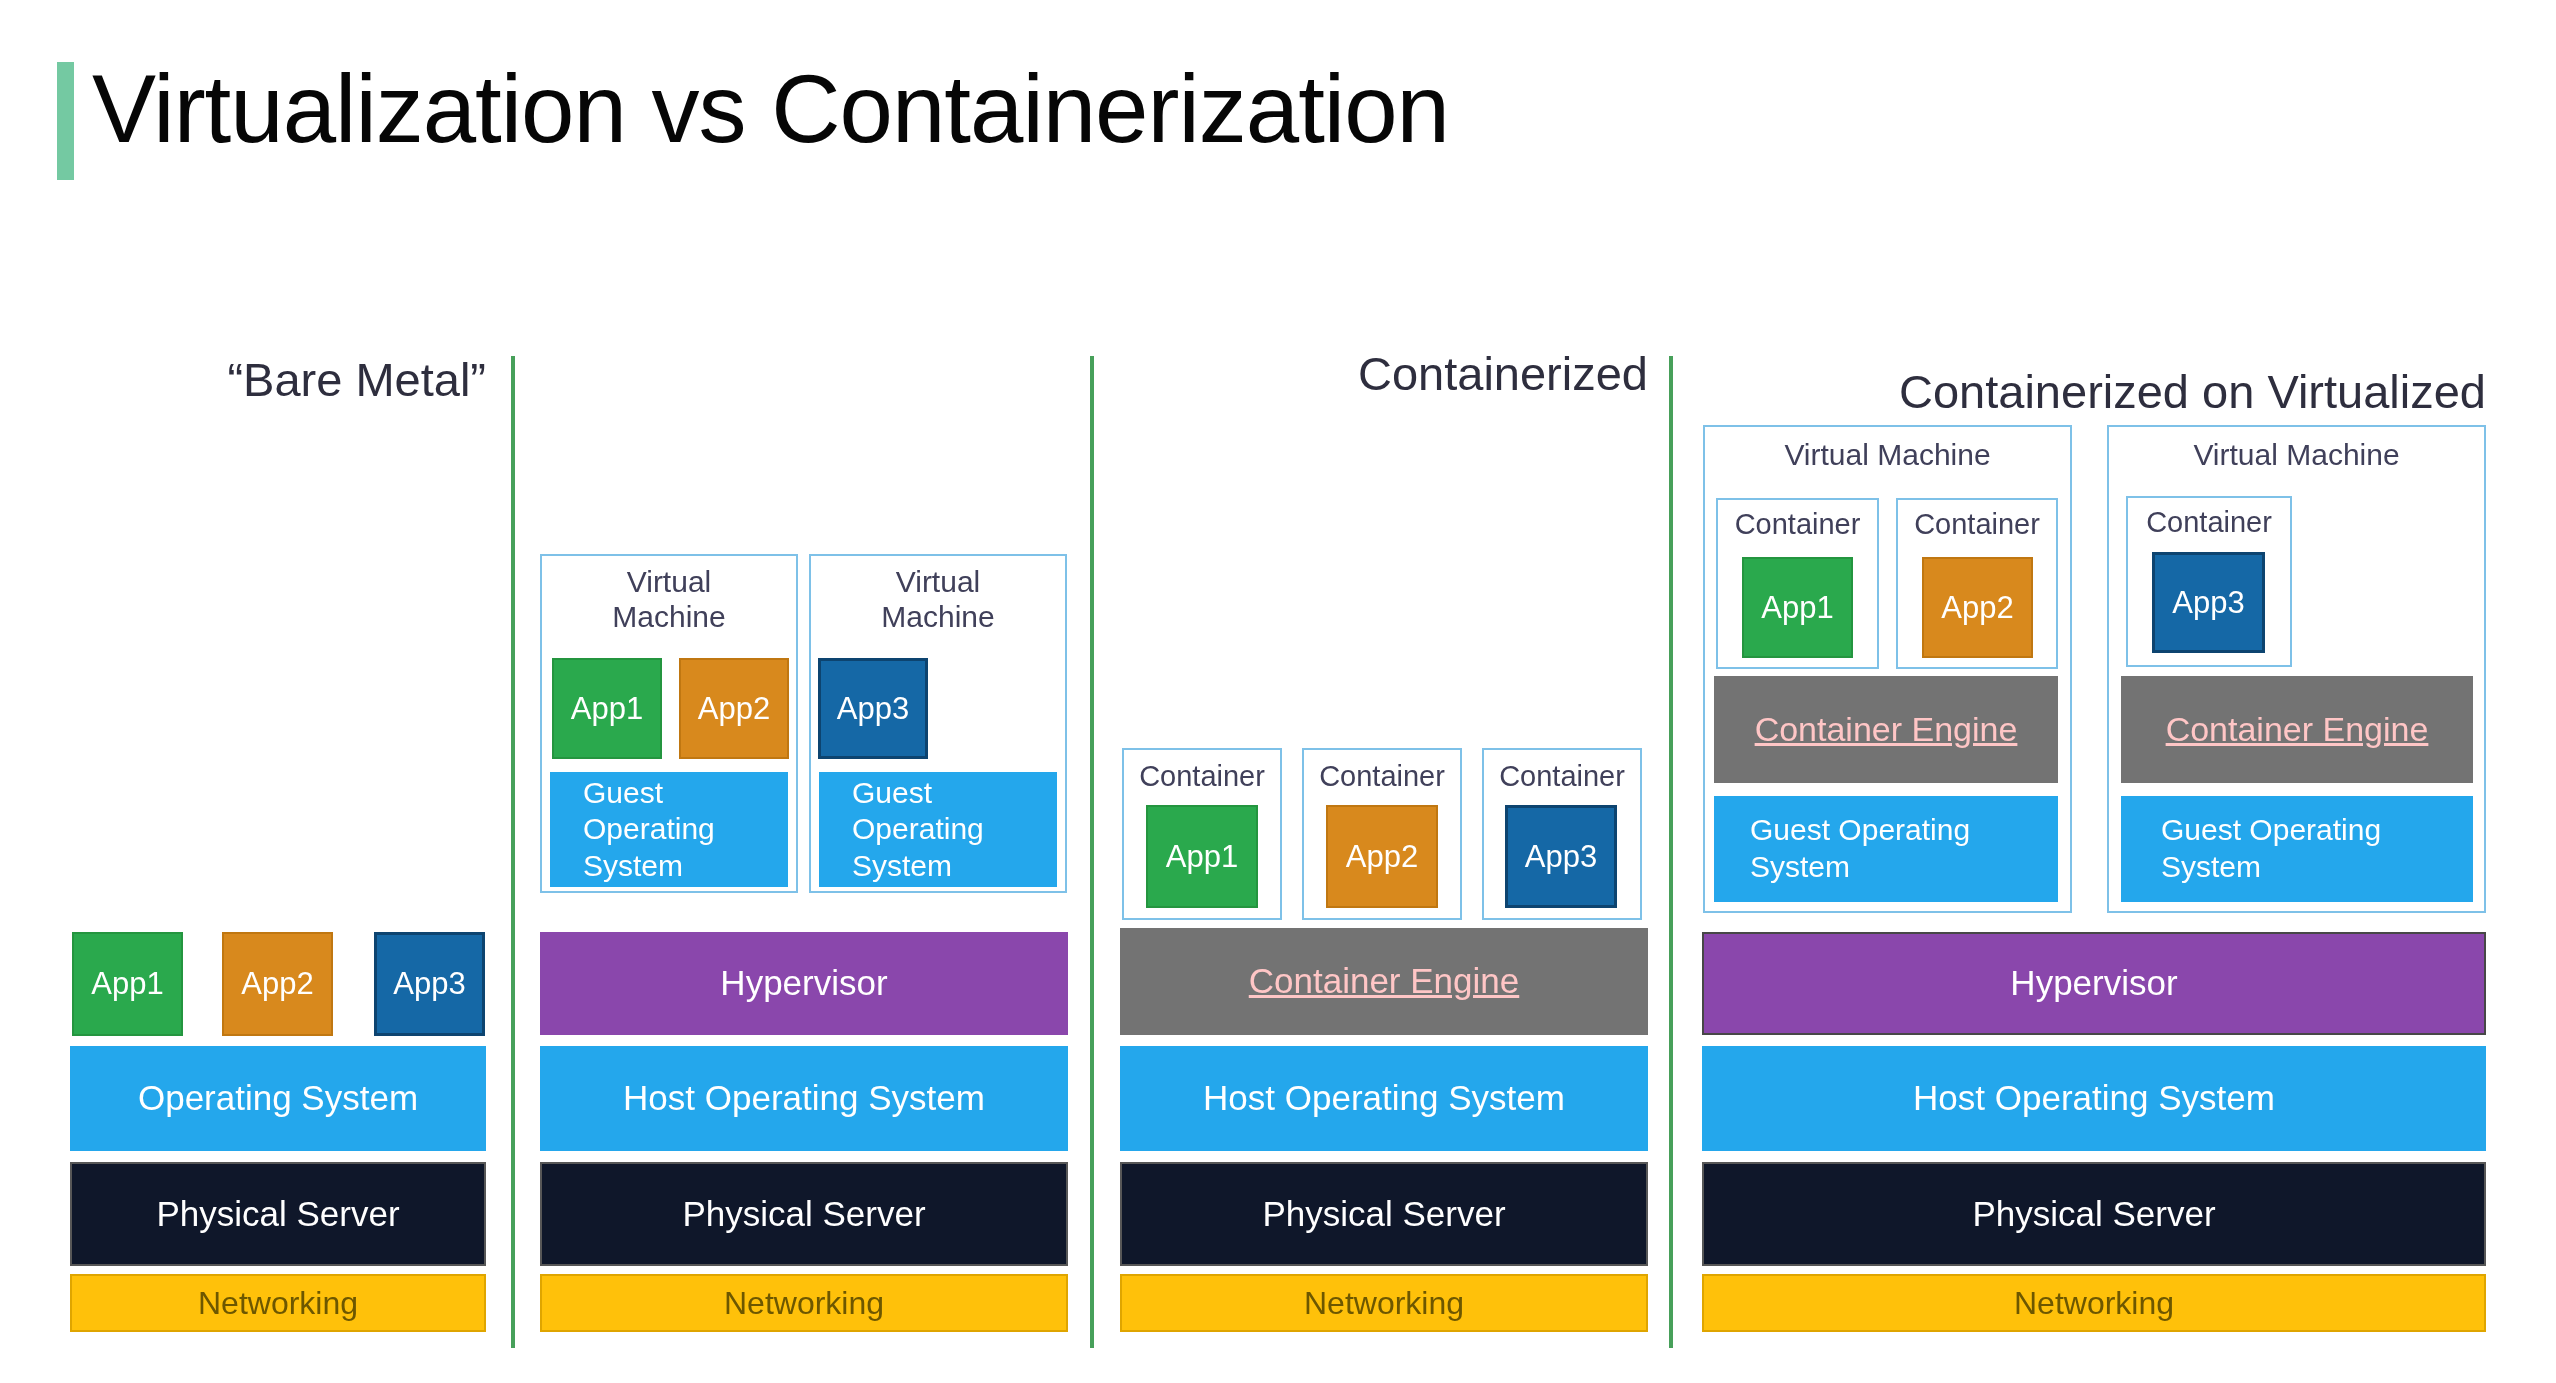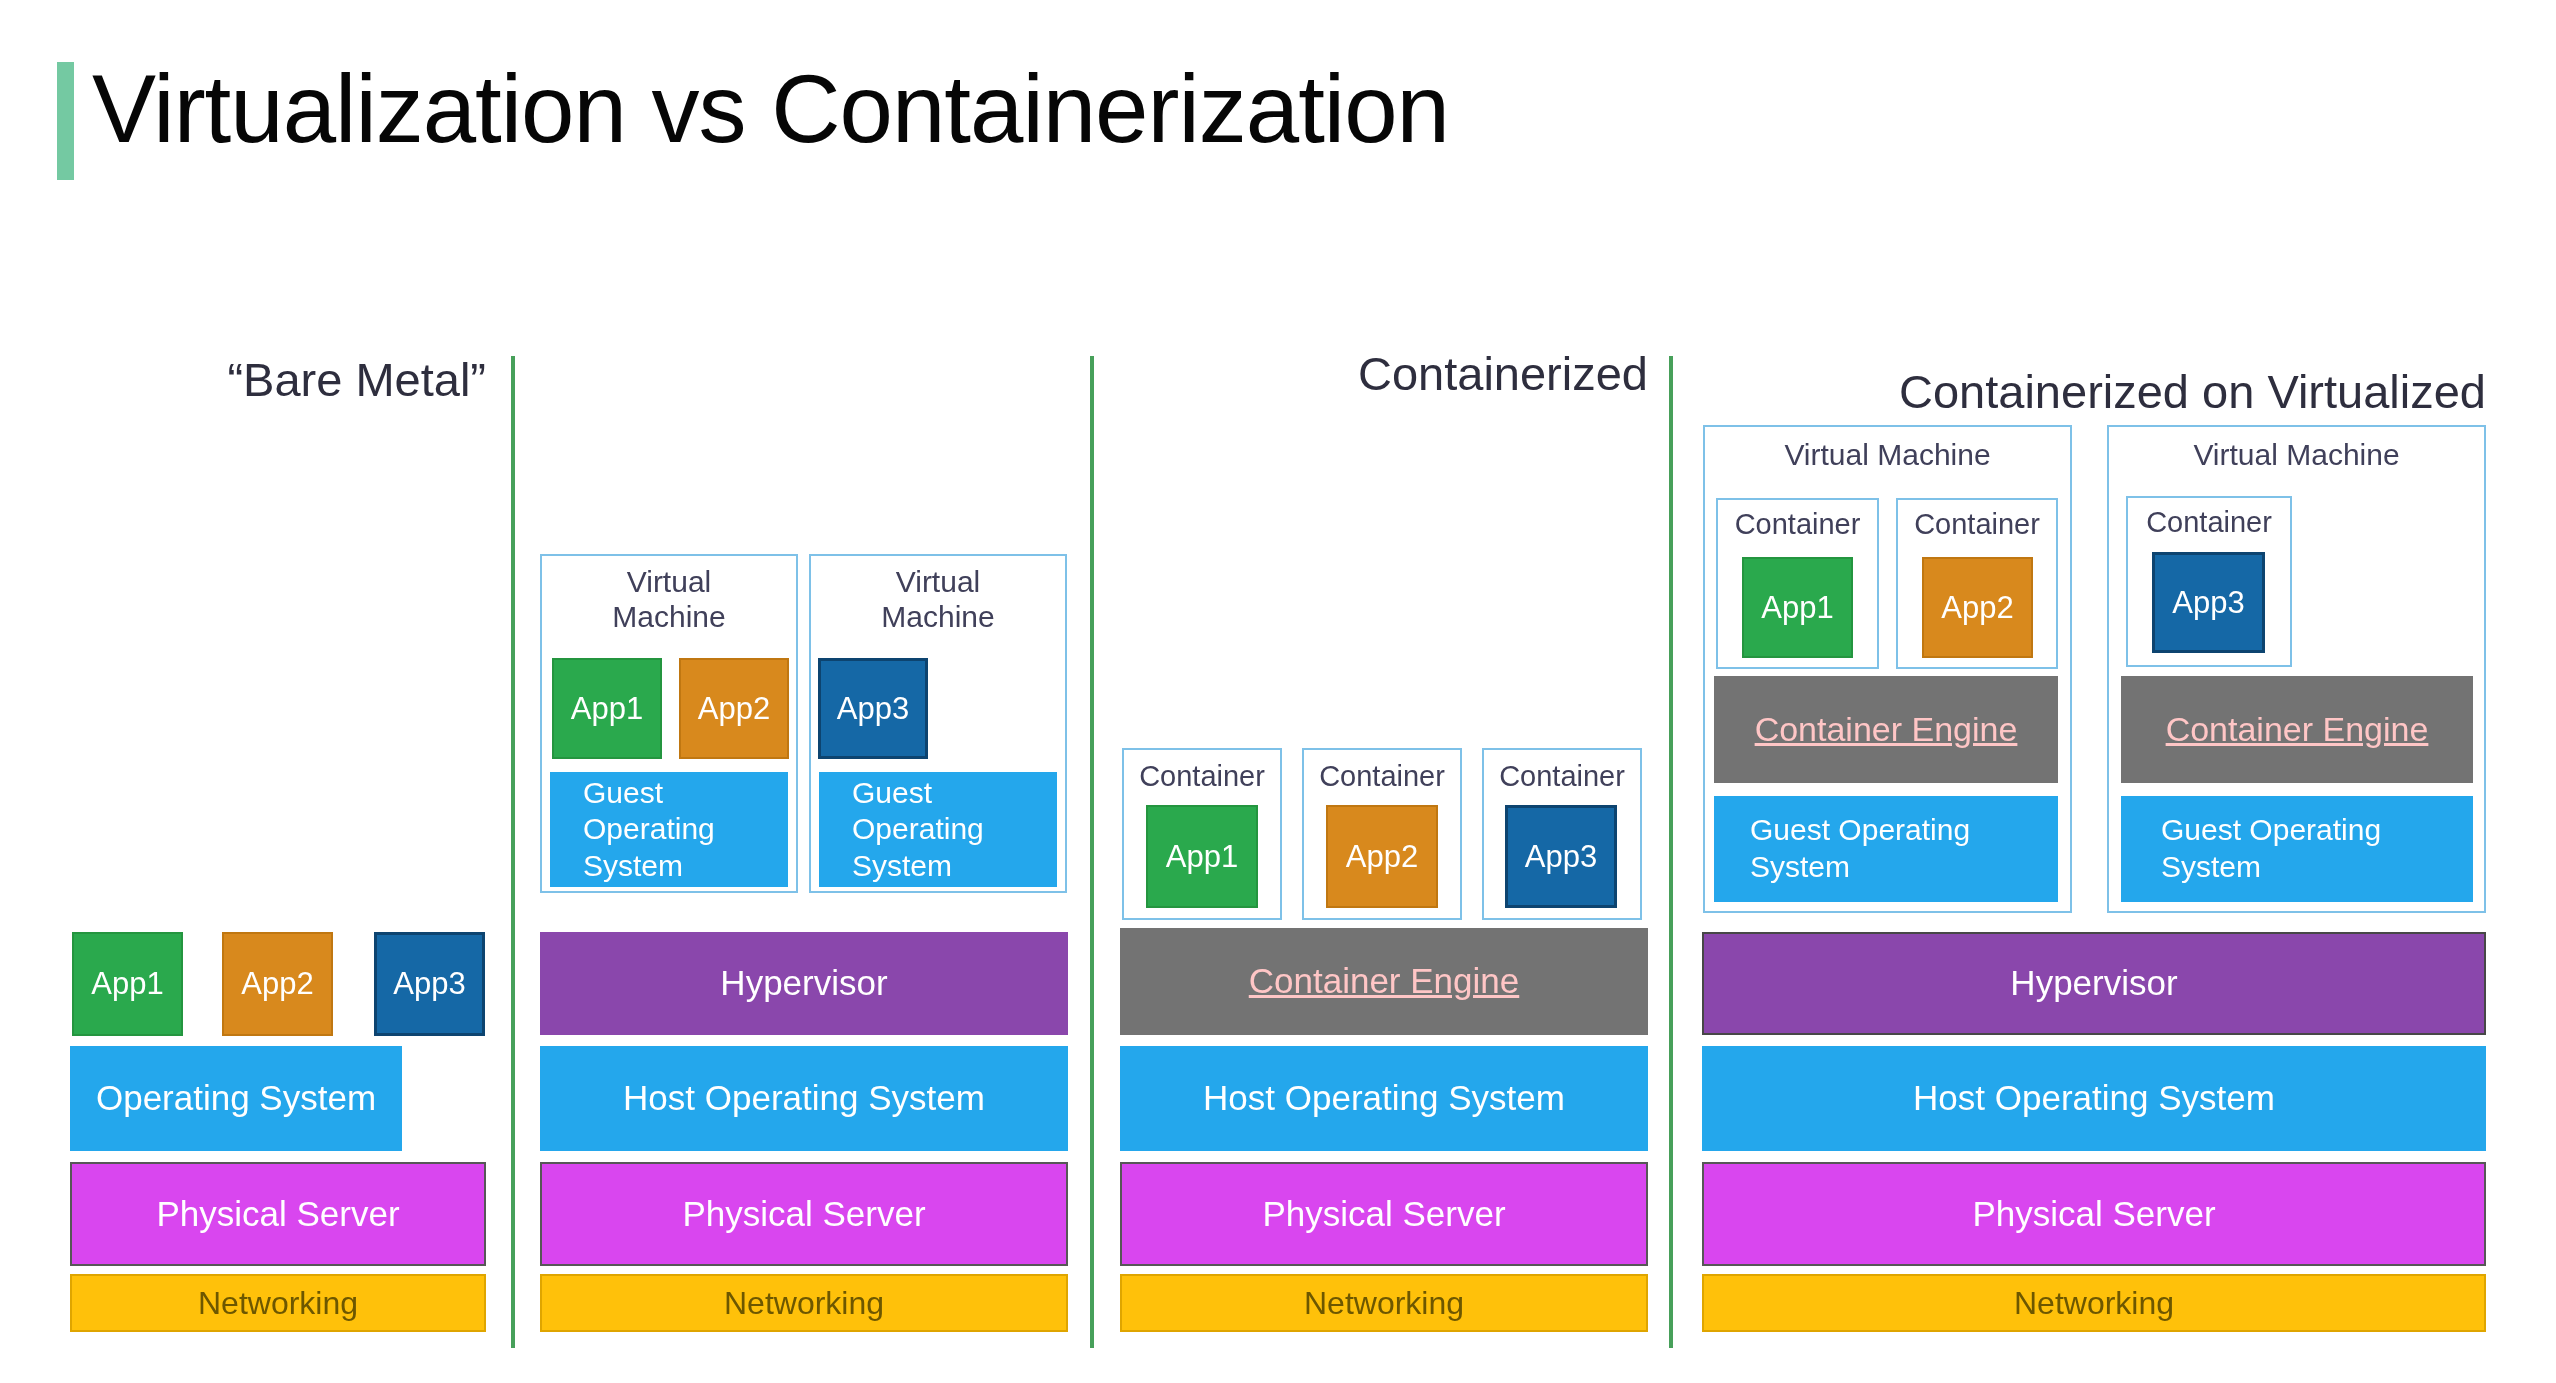--- a/index.html
+++ b/index.html
@@ -11,21 +11,21 @@
   .g{background:#2aa94d;border:2px solid #24953f;}
   .o{background:#d8891d;border:2px solid #c07711;}
   .b{background:#1568a6;border:3px solid #0d4470;}
   .sky{background:#24a7ec;color:#ffffff;font-size:35px;}
   .guest{background:#24a7ec;color:#ffffff;font-size:30px;line-height:1.22;}
   .guest .wrap2{display:inline-block;max-width:272px;}
   .guest .wrap3{display:inline-block;max-width:172px;}
   .purple{background:#8a47ac;color:#ffffff;font-size:35px;}
   .purple-brd{border:2px solid #474747;}
   .red{background:#737373;color:#ffc6c6;font-size:35px;text-decoration:underline;}
-  .gray{background:#d946ef;border:2px solid #575757;color:#ffffff;font-size:35px;}
+  .gray{background:#0f172a;border:2px solid #575757;color:#ffffff;font-size:35px;}
   .gold{background:#ffc10a;border:2px solid #dfa500;color:#6d5700;font-size:32px;}
   .frame{position:absolute;box-sizing:border-box;background:#ffffff;border:2px solid #7ec1e8;}
   .flabel{position:absolute;left:0;right:0;text-align:center;color:#40405a;}
   .vm-label{font-size:30px;line-height:1.18;}
   .vm-label .wrap{display:inline-block;max-width:165px;}
   .c-label{font-size:29px;}
   .header{position:absolute;text-align:right;font-size:47px;color:#2e2e3e;}
   .divider{position:absolute;top:356px;width:4px;height:992px;background:#47a05a;}
   .title-accent{position:absolute;left:57px;top:62px;width:17px;height:118px;background:#74c9a2;}
   .title{position:absolute;left:92px;top:54px;margin:0;font-weight:400;font-size:96px;
@@ -42,21 +42,21 @@
   <div class="divider" style="left:511px"></div>
   <div class="divider" style="left:1090px"></div>
   <div class="divider" style="left:1669px"></div>
 
   <div class="header" style="left:70px;top:352px;width:416px">“Bare Metal”</div>
 
   <div class="box app g" style="left:72px;top:932px;width:111px;height:104px">App1</div>
   <div class="box app o" style="left:222px;top:932px;width:111px;height:104px">App2</div>
   <div class="box app b" style="left:374px;top:932px;width:111px;height:104px">App3</div>
 
-  <div class="box sky" style="left:70px;top:1046px;width:332px;height:105px">Operating System</div>
+  <div class="box sky" style="left:70px;top:1046px;width:416px;height:105px">Operating System</div>
   <div class="box gray" style="left:70px;top:1162px;width:416px;height:104px">Physical Server</div>
   <div class="box gold" style="left:70px;top:1274px;width:416px;height:58px">Networking</div>
 
 
   <div class="frame" style="left:540px;top:554px;width:258px;height:339px">
     <div class="flabel vm-label" style="top:8px">
       <span class="wrap">Virtual Machine</span>
     </div>
     <div class="box app g" style="left:10px;top:102px;width:110px;height:101px">App1</div>
     <div class="box app o" style="left:137px;top:102px;width:110px;height:101px">App2</div>

